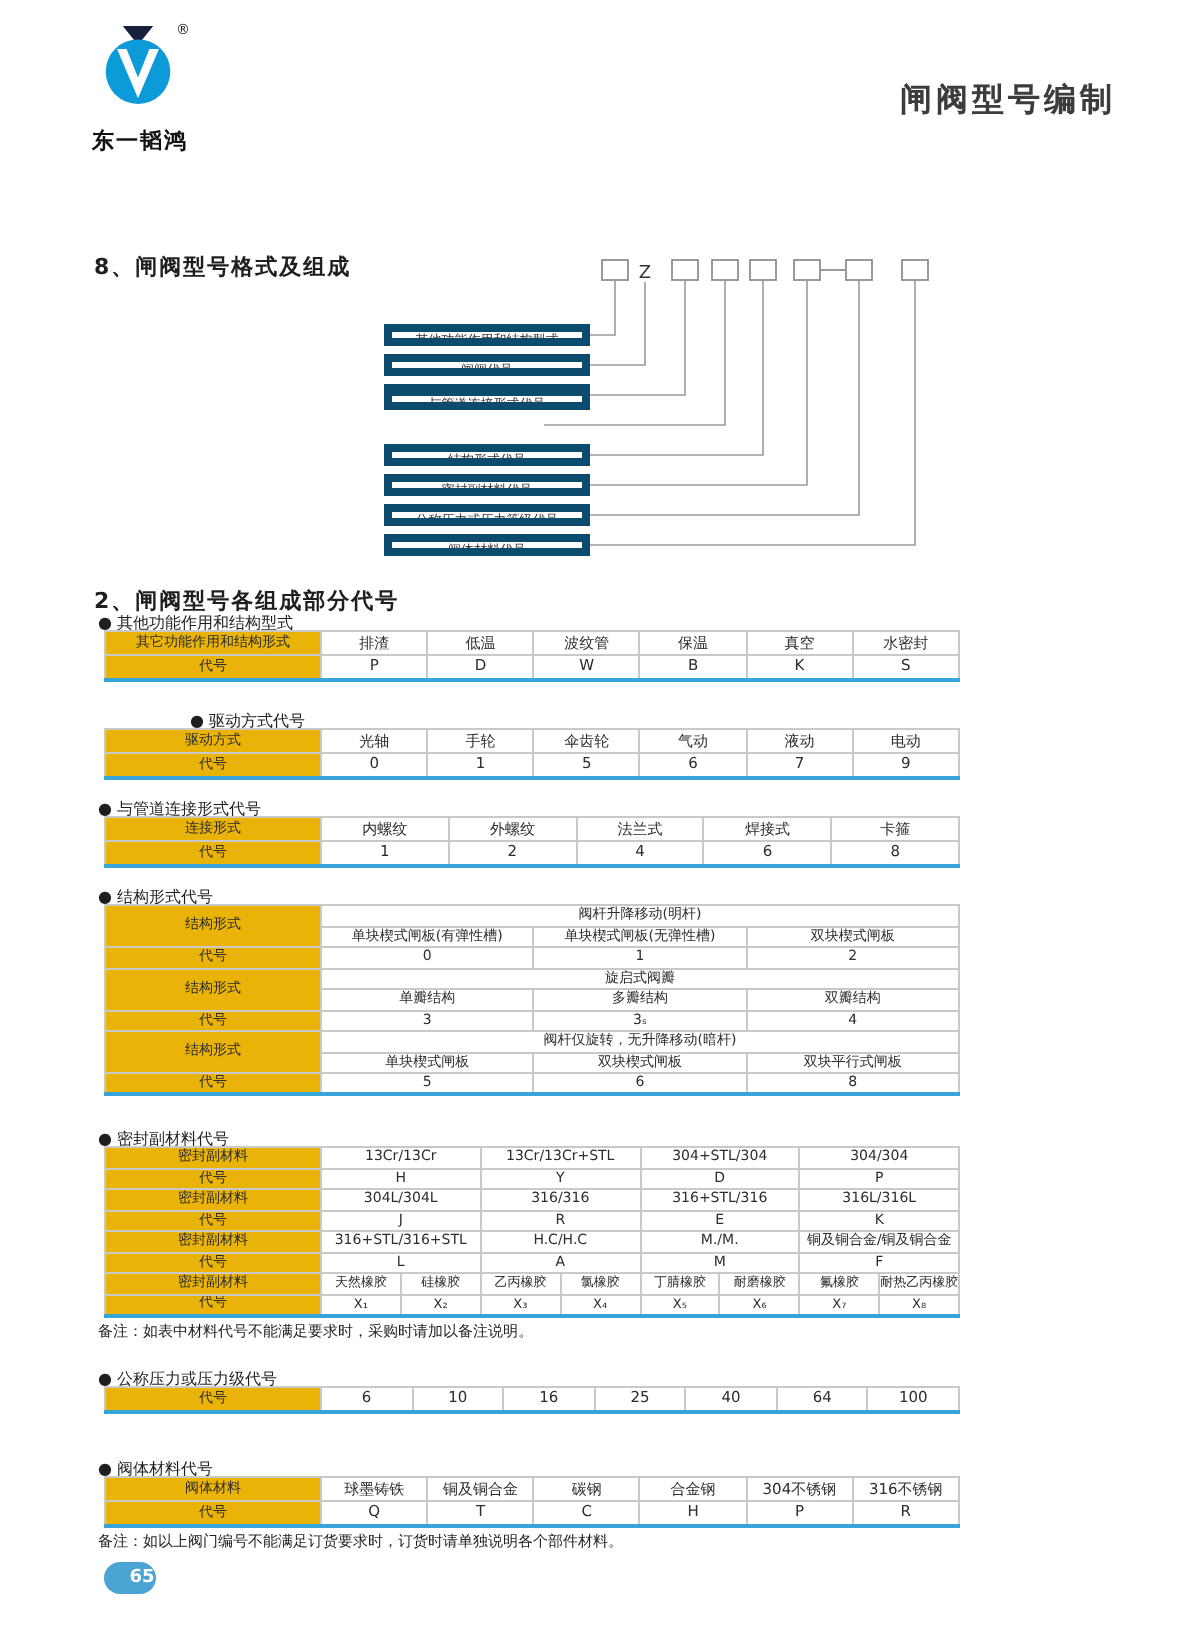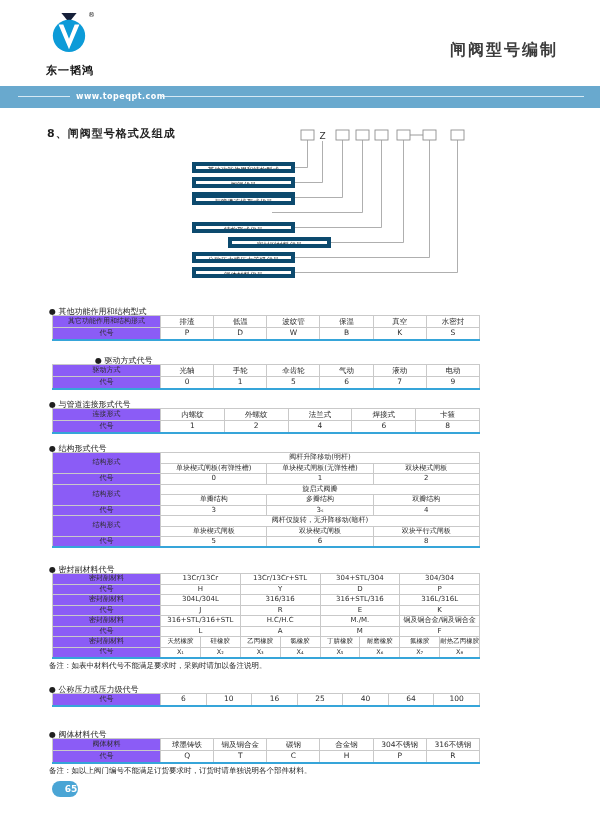--- a/index.html
+++ b/index.html
@@ -22,21 +22,21 @@
   .note { position:absolute; left:49px; font-size:7.5px; color:#1f1f1f; }
 
   
   .dsvg { position:absolute; left:0; top:120px; }
   .dlabel { position:absolute; left:192px; width:103px; height:11px; border:4px solid #0c4a6e; background:#fff; font-size:6.5px; line-height:9px; text-align:center; color:#333; white-space:nowrap; overflow:hidden; }
 
   
   .tblwrap { position:absolute; left:52px; width:428px; }
   .tblwrap table { width:100%; border-collapse:collapse; table-layout:fixed; border-bottom:2px solid #36a5d9; }
   .tblwrap th, .tblwrap td { border:1px solid #c9c9c9; text-align:center; vertical-align:middle; padding:0; line-height:1.05; white-space:nowrap; overflow:hidden; }
-  .tblwrap th { background:#8b5cf6; font-weight:normal; font-size:7px; color:#2d2d2d;text-align:center; }
+  .tblwrap th { background:#eab308; font-weight:normal; font-size:7px; color:#2d2d2d;text-align:center; }
   .tblwrap td { background:#fff; font-size:7.5px; color:#2d2d2d; }
   .wlabel { width:108px; }
   .t2 tr { height:12px; }
   .t3 tr { height:10.5px; }
   .t3 td { font-size:7px; }
   .t4 tr { height:10.5px; }
   .t4 td { font-size:7px; }
   .t4 tr.rub td { font-size:6.5px; }
   th.small { font-size:6.5px; }
 
@@ -51,25 +51,20 @@
     <svg width="38" height="44" viewBox="0 0 40 46">
       <path d="M12 2 L28 2 L20 12 Z" fill="#16203a"></path>
       <circle cx="20" cy="26" r="17" fill="#0c9bd8"></circle>
       <path d="M9 14 L20 40 L31 14 L26 14 L20 29 L14 14 Z" fill="#ffffff"></path>
     </svg>
   </div>
   <div class="reg-mark">®</div>
   <div class="brand">东一韬鸿</div>
   <div class="title">闸阀型号编制</div>
 
-  <div class="band" style="background:#69a9ce;">
-    <div class="band-line" style="left:18px; width:52px;"></div>
-    <div class="band-text">www.topeqpt.com</div>
-    <div class="band-line" style="left:162px; width:422px;"></div>
-  </div>
 
   <div class="sec-title" style="top:126px;">8、闸阀型号格式及组成</div>
 
   <div>
     <svg class="dsvg" width="600" height="180" viewBox="0 0 600 180">
       <g stroke="#8f8f8f" stroke-width="0.9" fill="#ffffff">
         <rect x="301" y="10" width="13" height="10"></rect>
         <rect x="336" y="10" width="13" height="10"></rect>
         <rect x="356" y="10" width="13" height="10"></rect>
         <rect x="375" y="10" width="13" height="10"></rect>
@@ -88,25 +83,26 @@
         <polyline points="272,122.5 403.5,122.5 403.5,20"></polyline>
         <polyline points="272,137.5 429.5,137.5 429.5,20"></polyline>
         <polyline points="272,152.5 457.5,152.5 457.5,20"></polyline>
       </g>
     </svg>
     <div class="dlabel" style="top:162px;">其他功能作用和结构型式</div>
     <div class="dlabel" style="top:177px;">闸阀代号</div>
     <div class="dlabel" style="top:192px;">驱动方式代号</div>
     <div class="dlabel" style="top:194px;">与管道连接形式代号</div>
     <div class="dlabel" style="top:222px;">结构形式代号</div>
-    <div class="dlabel" style="top:237px;margin-left:36px;">密封副材料代号</div>
+    <div class="dlabel" style="top:237px;">密封副材料代号</div>
     <div class="dlabel" style="top:252px;">公称压力或压力等级代号</div>
     <div class="dlabel" style="top:267px;">阀体材料代号</div>
   </div>
 
+  <div class="sec-title" style="top:293px;">2、闸阀型号各组成部分代号</div>
 
   <div class="bullet" style="top:306px;">● 其他功能作用和结构型式</div>
   <div class="tblwrap" style="top:315px;">
     <table class="t2">
       <colgroup>
           <col class="wlabel">
           <col>
           <col>
           <col>
           <col>

